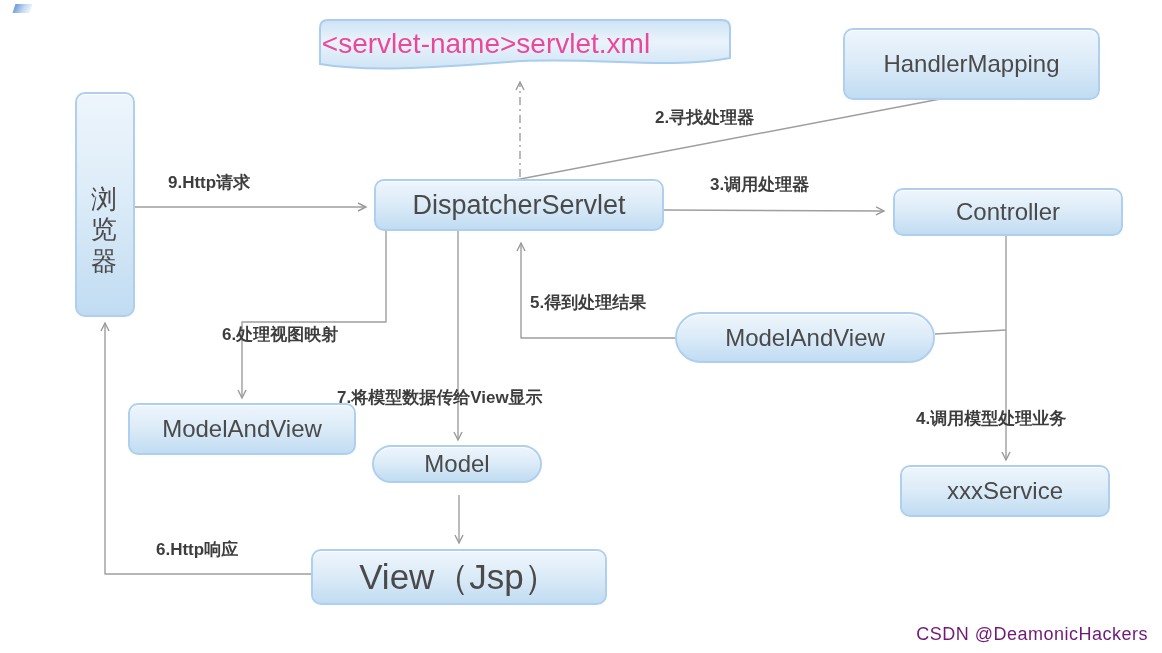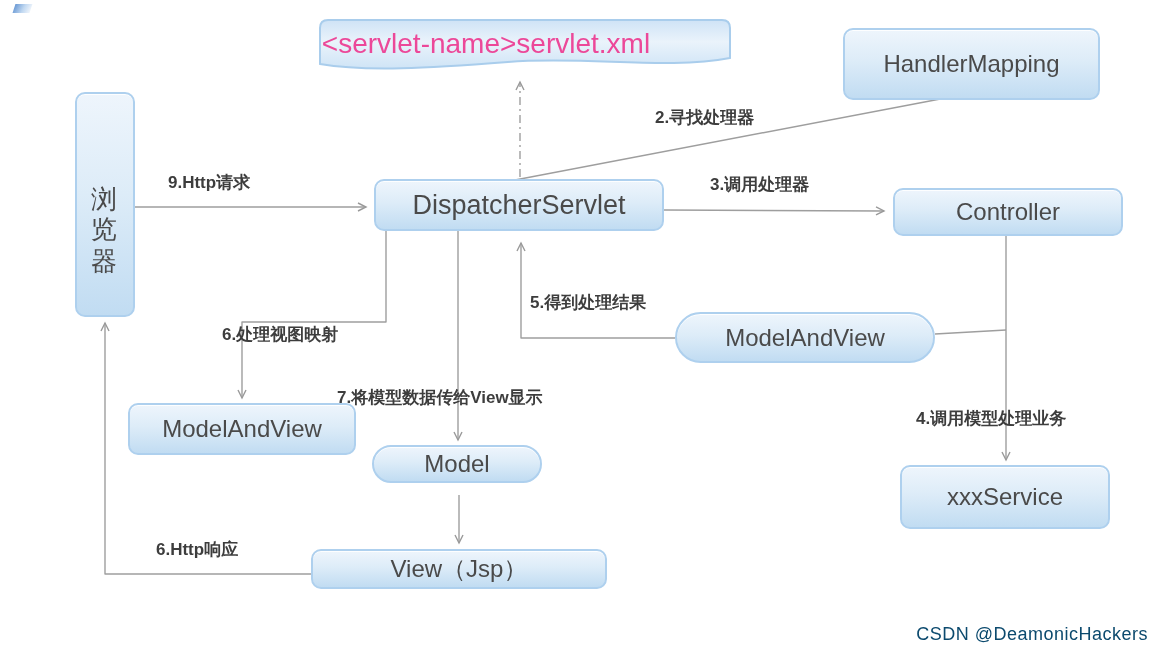--- a/index.html
+++ b/index.html
@@ -50,21 +50,21 @@
     font-size: 17px;
     font-weight: 700;
     color: #3d3d3d;
     white-space: nowrap;
   }
 
   .watermark {
     position: absolute;
     right: 14px; bottom: 8px;
     font-size: 18px;
-    color: #0c4a6e;
+    color: #701a75;
     letter-spacing: 0.5px;
   }
 
   .corner-artifact {
     position: absolute;
     left: 14px; top: 4px; width: 17px; height: 9px;
     background: linear-gradient(100deg, #5b8fd0 0%, #b9d3ef 55%, #eef4fb 100%);
     transform: skewX(-18deg);
     opacity: 0.9;
   }
@@ -115,23 +115,23 @@
   <div class="node" style="left:374px; top:179px; width:290px; height:52px; font-size:27px;">DispatcherServlet</div>
 
   <div class="node stadium" style="left:675px; top:312px; width:260px; height:51px; font-size:24px;">ModelAndView</div>
 
   <div class="node" style="left:893px; top:188px; width:230px; height:48px; font-size:24px;">Controller</div>
 
   <div class="node" style="left:128px; top:403px; width:228px; height:52px; font-size:24px;">ModelAndView</div>
 
   <div class="node stadium" style="left:372px; top:445px; width:170px; height:38px; font-size:24px;">Model</div>
 
-  <div class="node" style="left:900px; top:465px; width:210px; height:64px; font-size:24px;">xxxService</div>
+  <div class="node" style="left:900px; top:465px; width:210px; height:52px; font-size:24px;">xxxService</div>
 
-  <div class="node" style="left:311px; top:549px; width:296px; height:40px; font-size:24px;">View（Jsp）</div>
+  <div class="node" style="left:311px; top:549px; width:296px; height:56px; font-size:35px;">View（Jsp）</div>
 
   <div class="edge-label" style="left:168px; top:171px;">9.Http请求</div>
   <div class="edge-label" style="left:655px; top:106px;">2.寻找处理器</div>
   <div class="edge-label" style="left:710px; top:173px;">3.调用处理器</div>
   <div class="edge-label" style="left:916px; top:407px;text-align:center;">4.调用模型处理业务</div>
   <div class="edge-label" style="left:530px; top:291px;">5.得到处理结果</div>
   <div class="edge-label" style="left:222px; top:287px;margin-top:36px;">6.处理视图映射</div>
   <div class="edge-label" style="left:337px; top:386px;">7.将模型数据传给View显示</div>
   <div class="edge-label" style="left:156px; top:538px;">6.Http响应</div>
 

